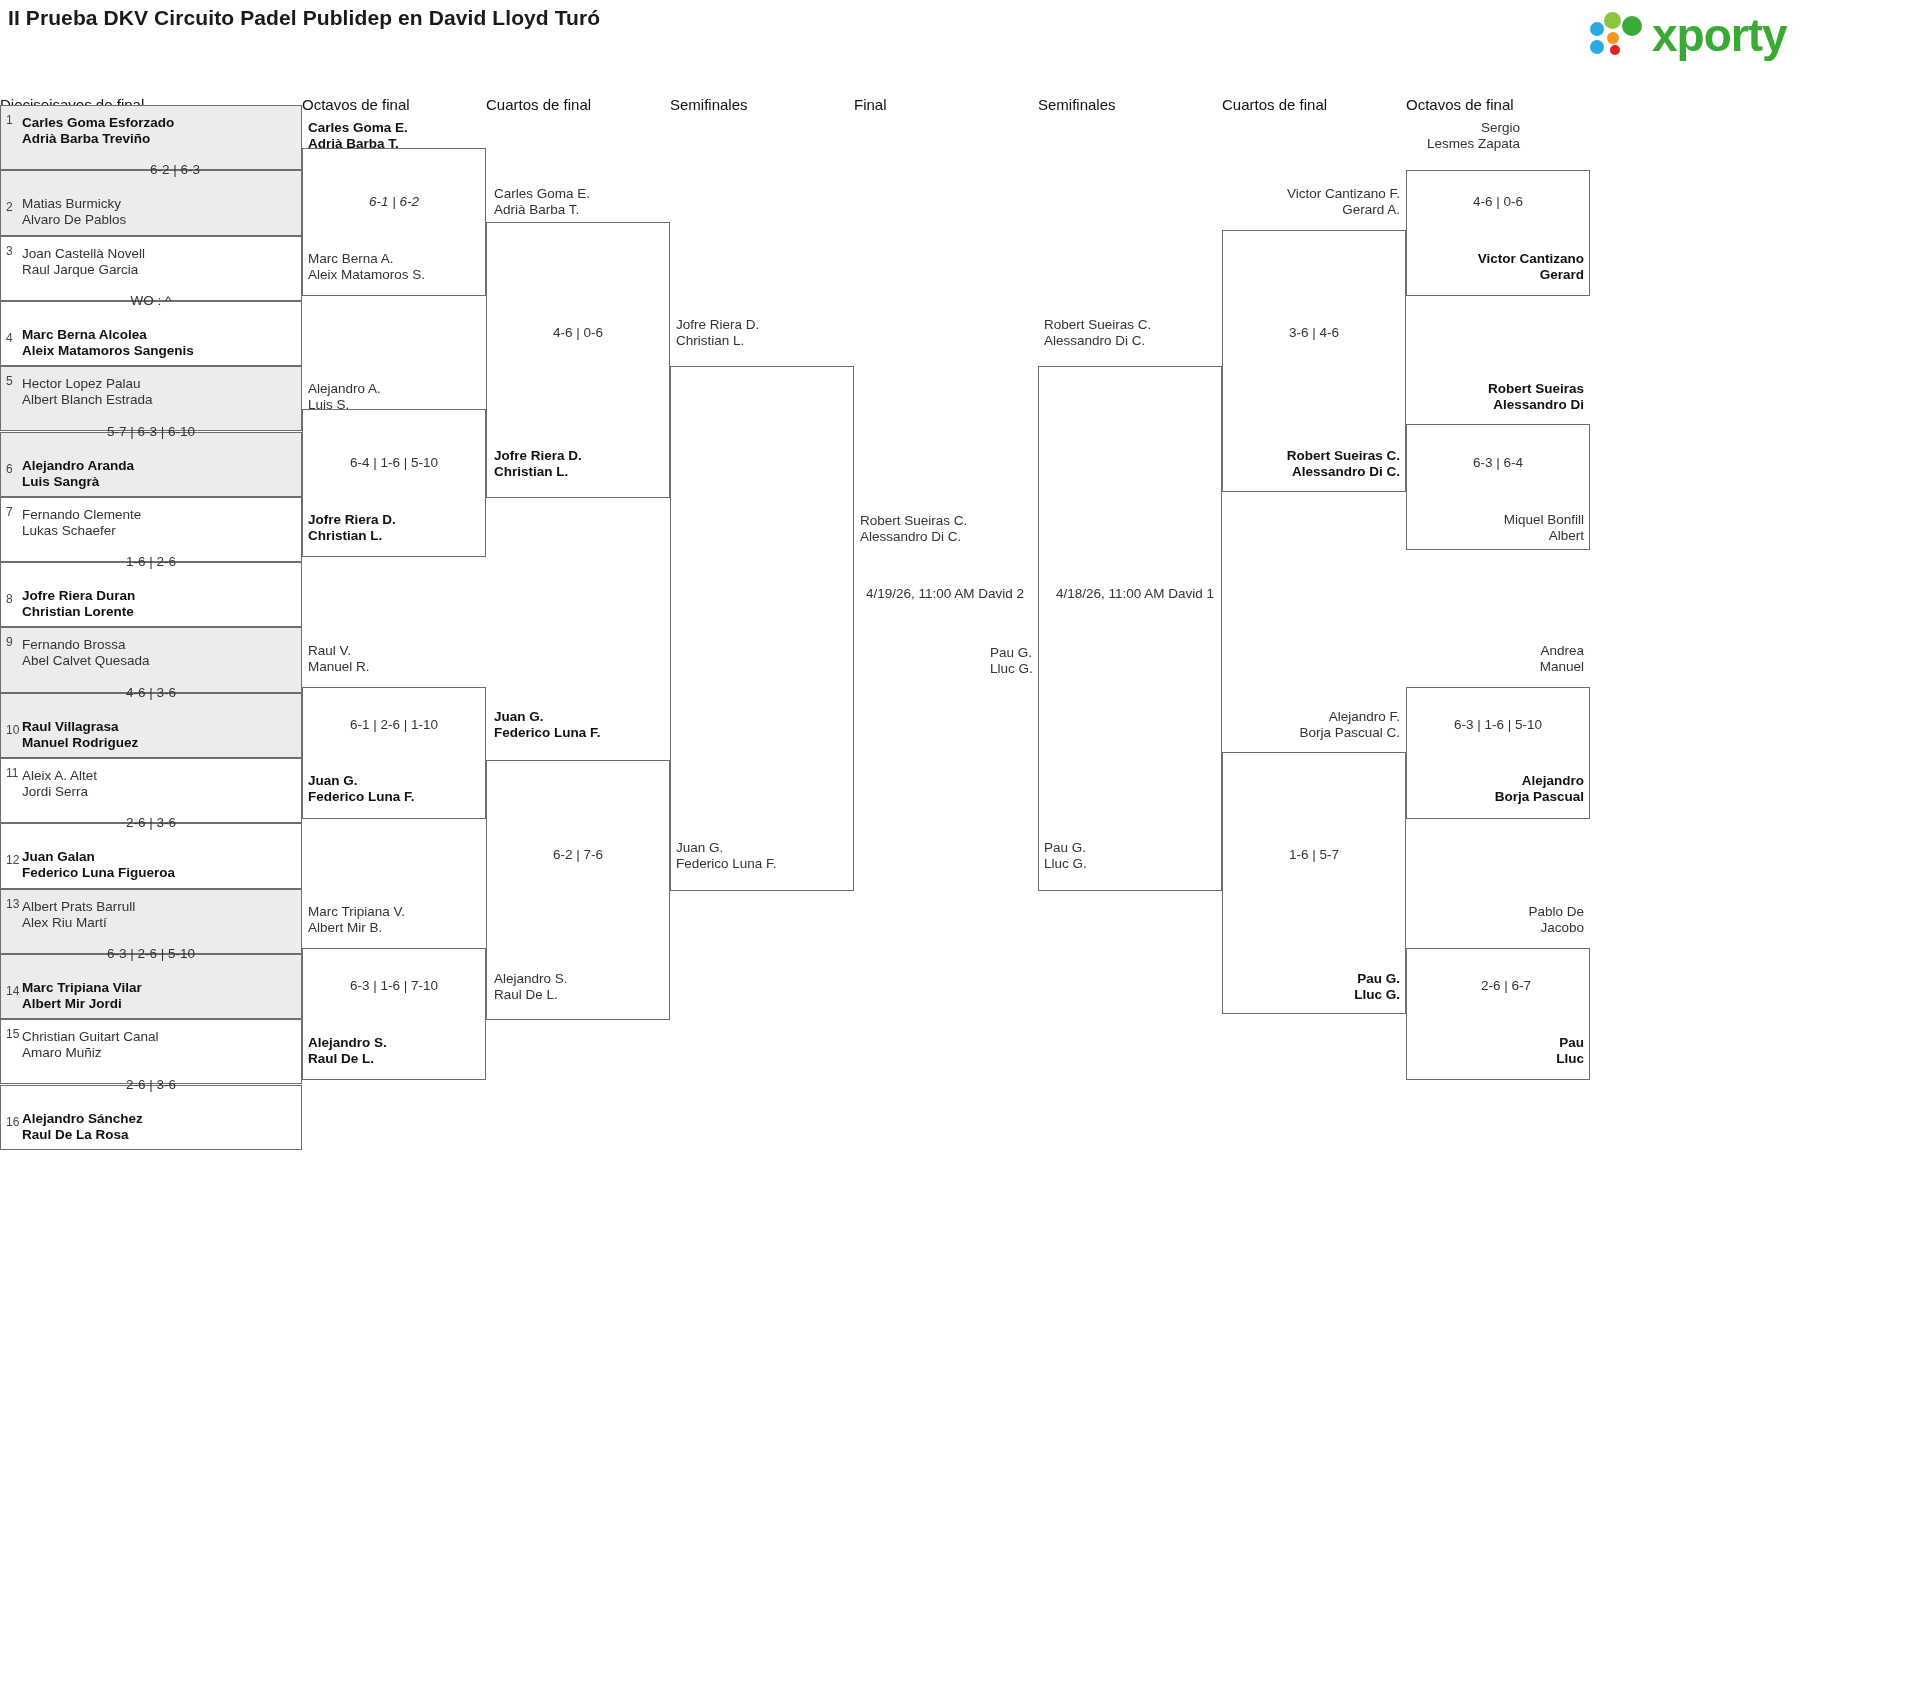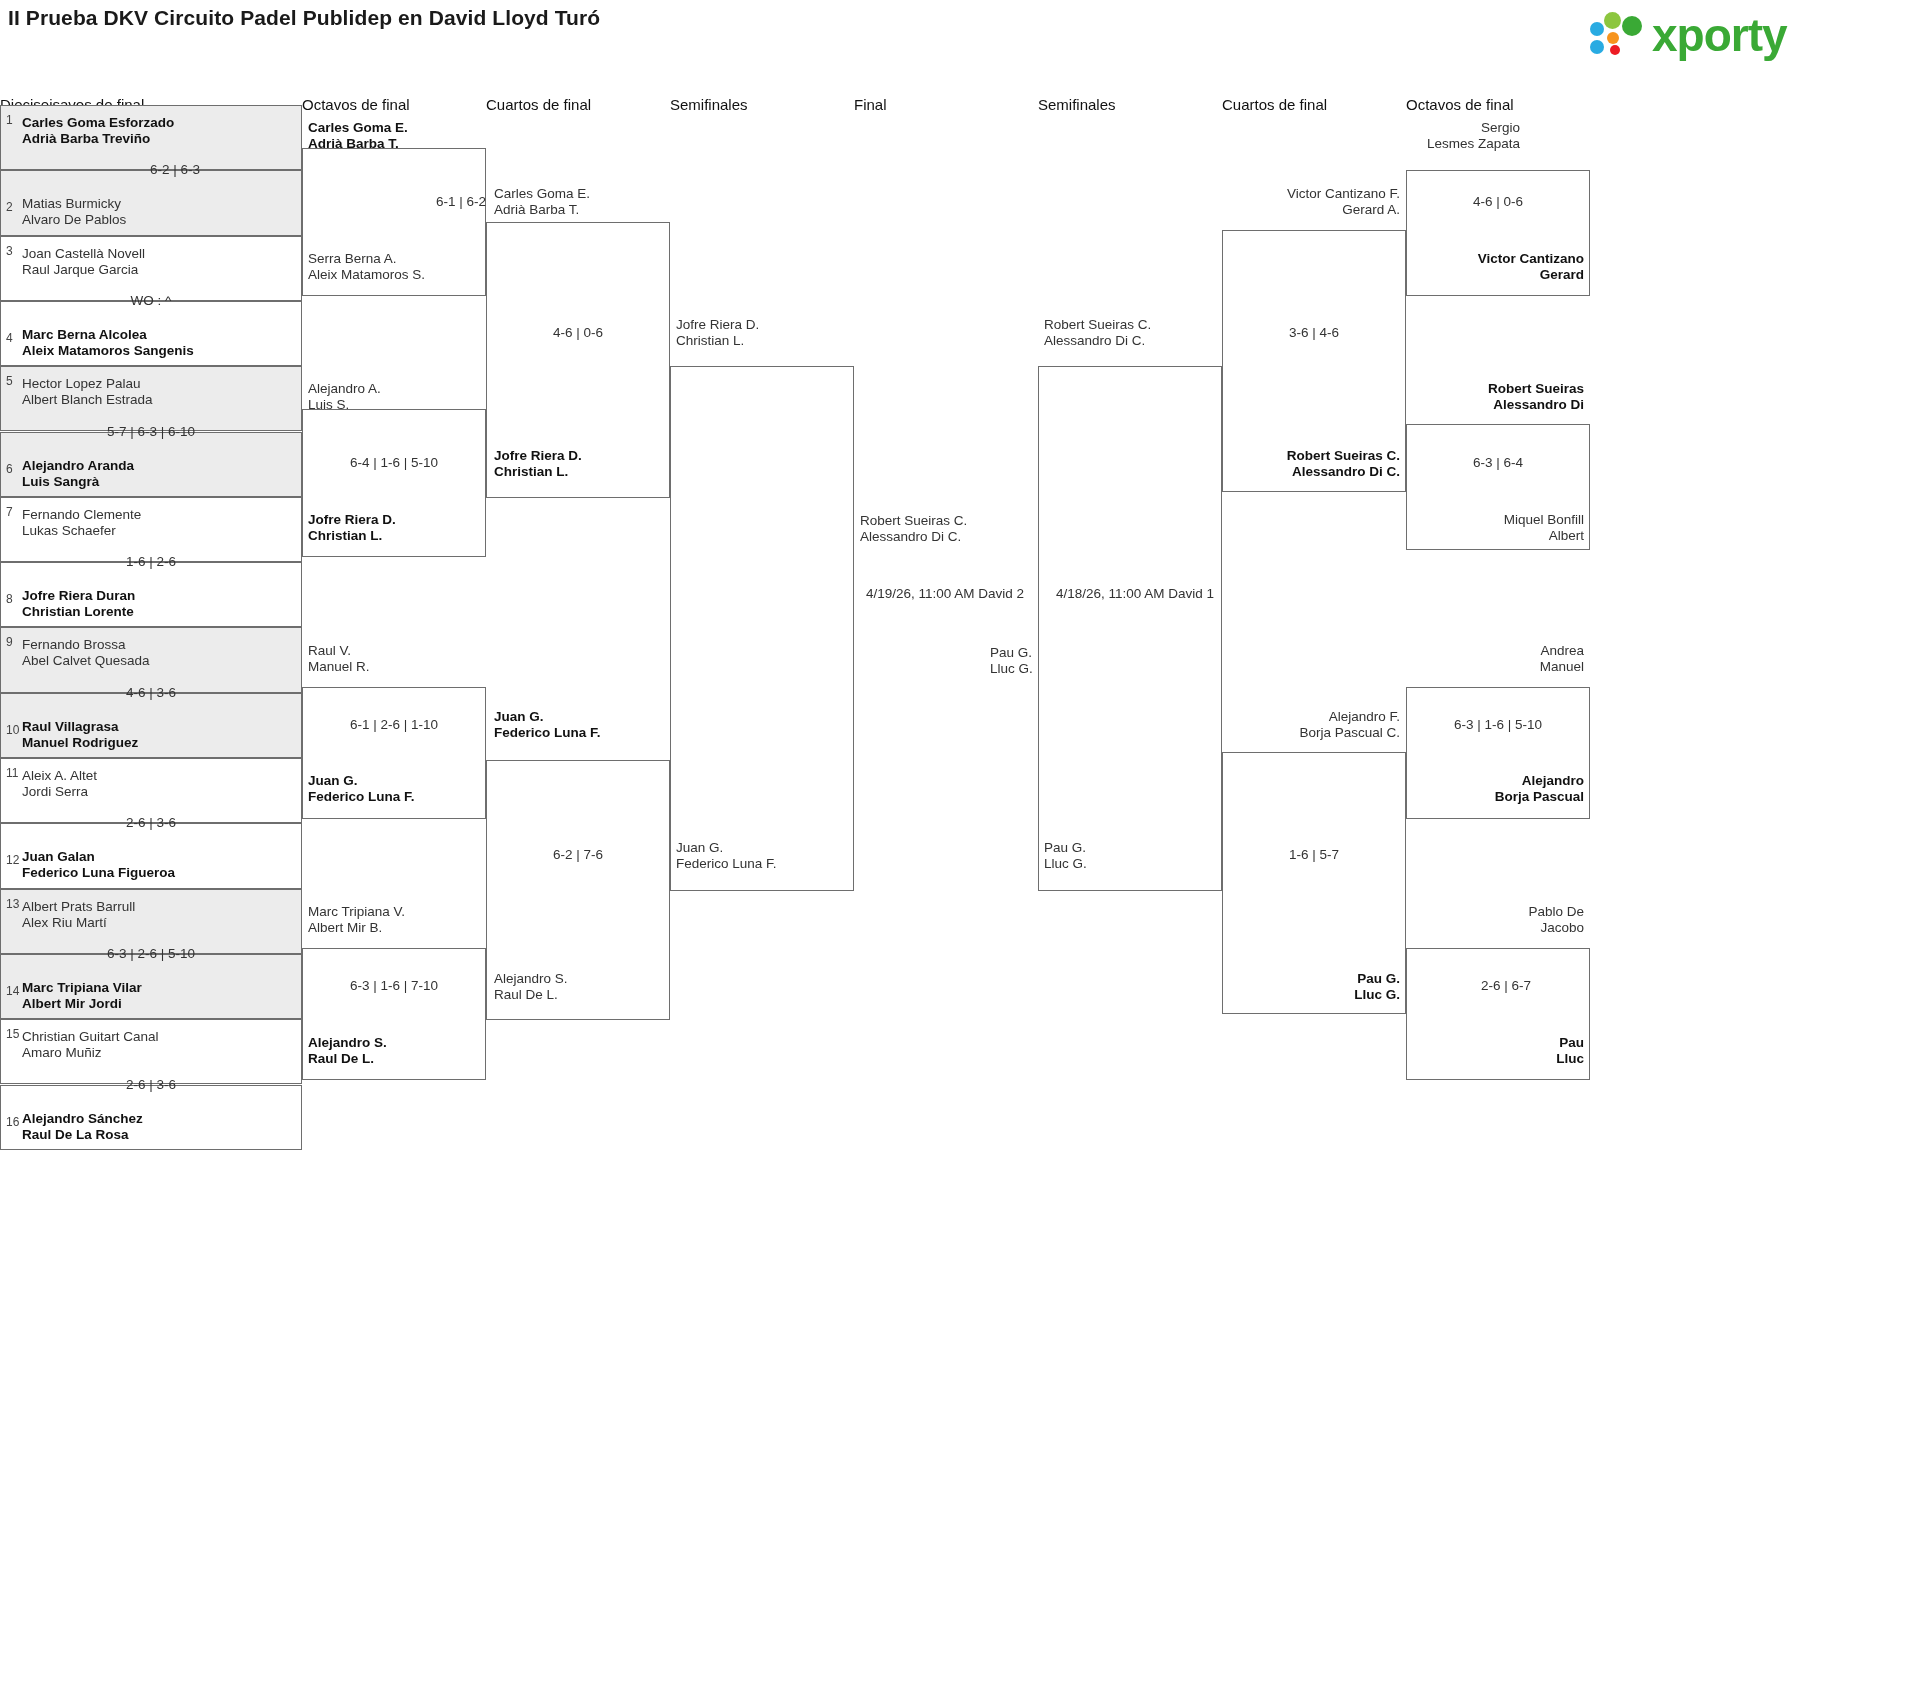--- a/index.html
+++ b/index.html
@@ -176,21 +176,21 @@
     <div class="score-c" style="top: 1076.5px;">2-6 | 3-6</div>
     <div class="cbox" style="left: 302px; top: 148px; width: 184px; height: 148px;"></div>
     <div class="cbox" style="left: 302px; top: 409px; width: 184px; height: 148px;"></div>
     <div class="cbox" style="left: 302px; top: 687px; width: 184px; height: 132px;"></div>
     <div class="cbox" style="left: 302px; top: 948px; width: 184px; height: 132px;"></div>
     <div class="lbl b" style="left: 308px; top: 120px;">
       <div>Carles Goma E.</div>
       <div>Adrià Barba T.</div>
     </div>
     <div class="lbl n" style="left: 308px; top: 251px;">
-      <div>Serra Berna A.</div>
+      <div>Marc Berna A.</div>
       <div>Aleix Matamoros S.</div>
     </div>
     <div class="lbl n" style="left: 308px; top: 381px;">
       <div>Alejandro A.</div>
       <div>Luis S.</div>
     </div>
     <div class="lbl b" style="left: 308px; top: 512px;">
       <div>Jofre Riera D.</div>
       <div>Christian L.</div>
     </div>
@@ -203,21 +203,21 @@
       <div>Federico Luna F.</div>
     </div>
     <div class="lbl n" style="left: 308px; top: 904px;">
       <div>Marc Tripiana V.</div>
       <div>Albert Mir B.</div>
     </div>
     <div class="lbl b" style="left: 308px; top: 1035px;">
       <div>Alejandro S.</div>
       <div>Raul De L.</div>
     </div>
-    <div class="sc" style="left: 302px; top: 194px; width: 184px; text-align: right;">6-1 | 6-2</div>
+    <div class="sc" style="left: 302px; top: 194px; width: 184px; text-align: center; font-style: italic;">6-1 | 6-2</div>
     <div class="sc" style="left: 302px; top: 455px; width: 184px; text-align: center;">6-4 | 1-6 | 5-10</div>
     <div class="sc" style="left: 302px; top: 717px; width: 184px; text-align: center;">6-1 | 2-6 | 1-10</div>
     <div class="sc" style="left: 302px; top: 978px; width: 184px; text-align: center;">6-3 | 1-6 | 7-10</div>
     <div class="cbox" style="left: 486px; top: 222px; width: 184px; height: 276px;"></div>
     <div class="cbox" style="left: 486px; top: 760px; width: 184px; height: 260px;"></div>
     <div class="lbl n" style="left: 494px; top: 186px;">
       <div>Carles Goma E.</div>
       <div>Adrià Barba T.</div>
     </div>
     <div class="lbl b" style="left: 494px; top: 448px;">

